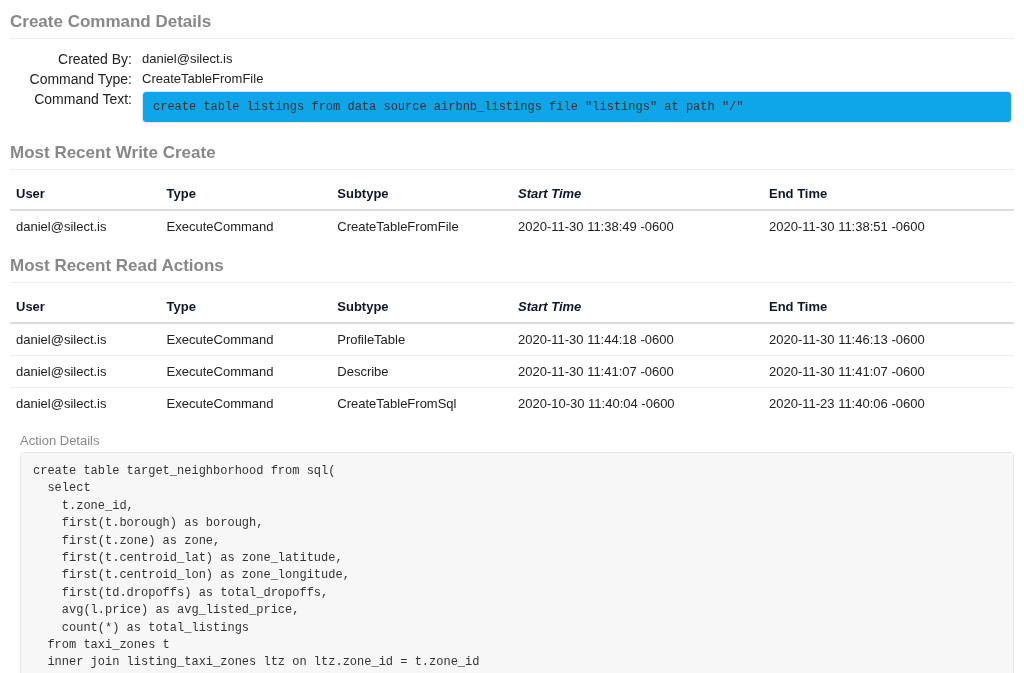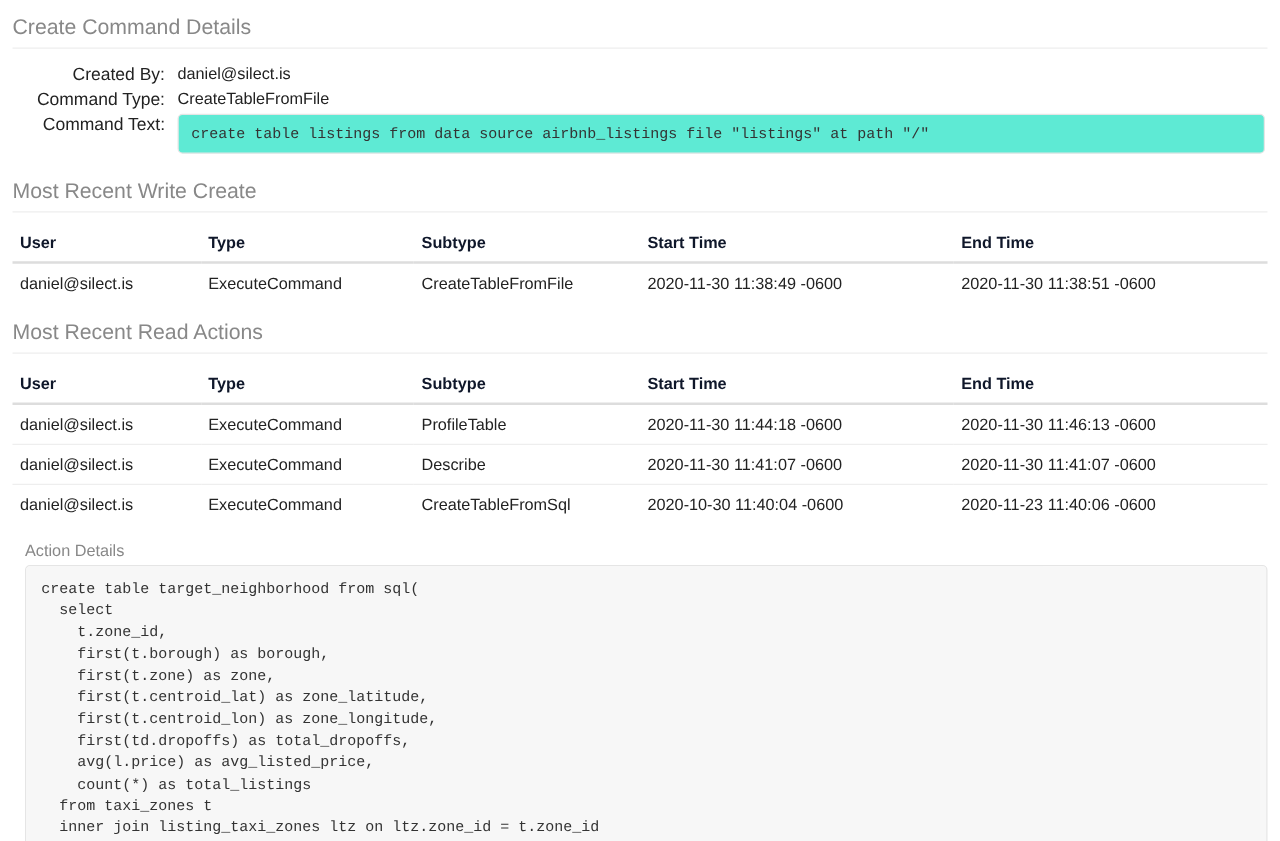--- a/index.html
+++ b/index.html
@@ -6,21 +6,21 @@
   body {
     font-family: -apple-system, BlinkMacSystemFont, "Segoe UI", Helvetica, Arial, sans-serif;
     background: #fff;
     color: #333;
     font-size: 13px;
     padding: 8px 10px 20px 10px;
     width: 1024px;
   }
   h2.section-title {
     font-size: 17px;
-    font-weight: 400;
+    font-weight: 700;
     color: #888;
     margin: 4px 0 8px 0;
     border-bottom: 1px solid #eee;
     padding-bottom: 6px;
   }
   .details-block {
     display: table;
     margin: 10px 0 18px 0;
   }
   .details-row { display: table-row; }
@@ -36,21 +36,21 @@
     font-size: 14px;
   }
   .details-value {
     display: table-cell;
     padding: 2px 0 2px 2px;
     color: #222;
     font-size: 13px;
     vertical-align: top;
   }
   .code-box {
-    background: #5eead4;
+    background: #0ea5e9;
     border: 1px solid #e5e5e5;
     border-radius: 4px;
     padding: 8px 10px;
     font-family: Menlo, Consolas, "Courier New", monospace;
     font-size: 12px;
     color: #333;
     white-space: pre;
     overflow-x: auto;
     width: 870px;
   }
@@ -69,21 +69,21 @@
   }
   table.data-table td {
     padding: 8px 6px;
     border-top: 1px solid #eee;
     color: #222;
     font-size: 13px;
   }
   .col-user    { width: 15%; }
   .col-type    { width: 17%; }
   .col-subtype { width: 18%; }
-  .col-start   { width: 25%; }
+  .col-start   { width: 25%; font-style: italic; }
   .col-end     { width: 25%; }
   .action-section {
     margin: 0 0 0 10px;
   }
   .action-details-label {
     font-size: 13px;
     color: #888;
     margin: 0 0 4px 0;
   }
   .sql-box {

